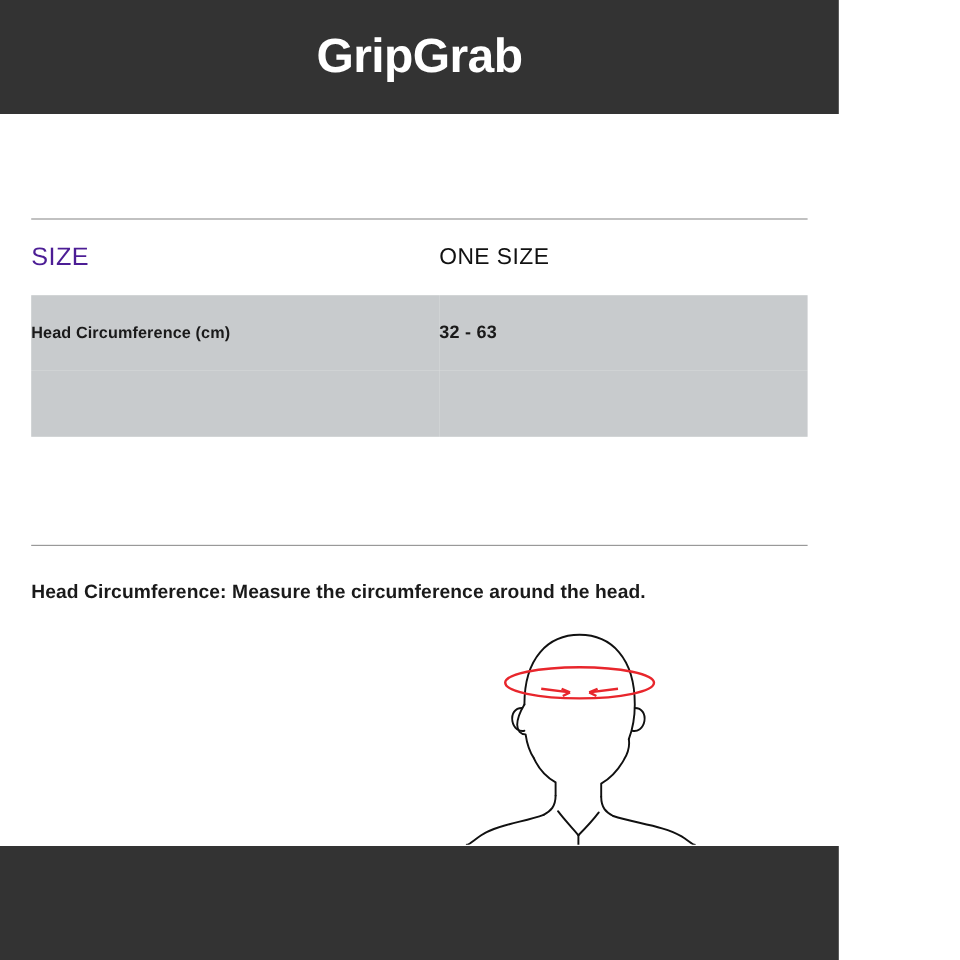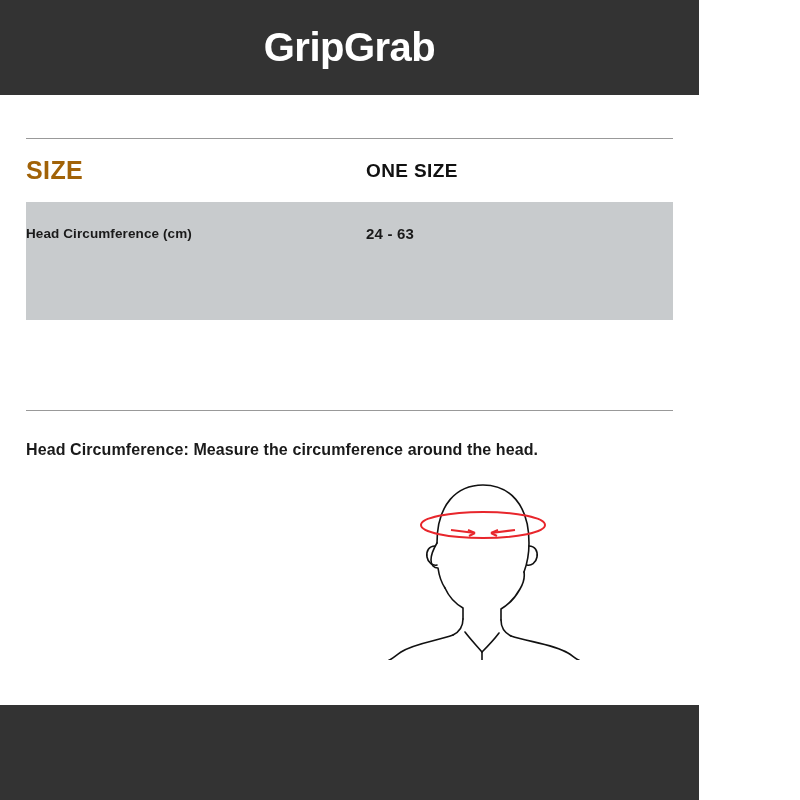--- a/index.html
+++ b/index.html
@@ -13,20 +13,21 @@
     font-family: "Liberation Sans", sans-serif;
     overflow: hidden;
   }
   .page {
     position: relative;
     width: 699px;
     height: 800px;
     background: #ffffff;
     display: flex;
     flex-direction: column;
+    gap: 44px;
   }
   
   .header {
     height: 95px;
     background: #333333;
     display: flex;
     align-items: center;
     justify-content: center;
     flex: 0 0 auto;
   }
@@ -77,28 +78,28 @@
     padding-left: 0;
     letter-spacing: 0.1px;
   }
   .cell-value {
     font-size: 15px;
     color: #1a1a1a;
     font-weight: bold;
     letter-spacing: 0.2px;
   }
   .head-label {
-    font-size: 25px;
-    font-weight: bold;
-    color: #a16207;
+    font-size: 21px;
+    font-weight: normal;
+    color: #4c1d95;
     letter-spacing: 0.4px;
   }
   .head-value {
     font-size: 19px;
-    font-weight: bold;
+    font-weight: normal;
     color: #111111;
     letter-spacing: 0.4px;
   }
   .row-empty { height: 55px; }
   .rule-bottom { margin-top: 35px; }
   .note {
     margin-top: 30px;
     font-size: 16px;
     color: #1a1a1a;
     font-weight: bold;
@@ -132,21 +133,21 @@
     <div class="rule rule-top"></div>
 
     <table class="table">
       <tbody>
         <tr class="row-head">
           <td class="cell-label head-label">SIZE</td>
           <td class="cell-value head-value">ONE SIZE</td>
         </tr>
         <tr class="row row-shaded">
           <td class="cell-label">Head Circumference (cm)</td>
-          <td class="cell-value">24 - 63</td>
+          <td class="cell-value">32 - 63</td>
         </tr>
         <tr class="row-empty row-shaded">
           <td class="cell-label"></td>
           <td class="cell-value"></td>
         </tr>
         <tr class="row-empty">
           <td class="cell-label"></td>
           <td class="cell-value"></td>
         </tr>
       </tbody>

